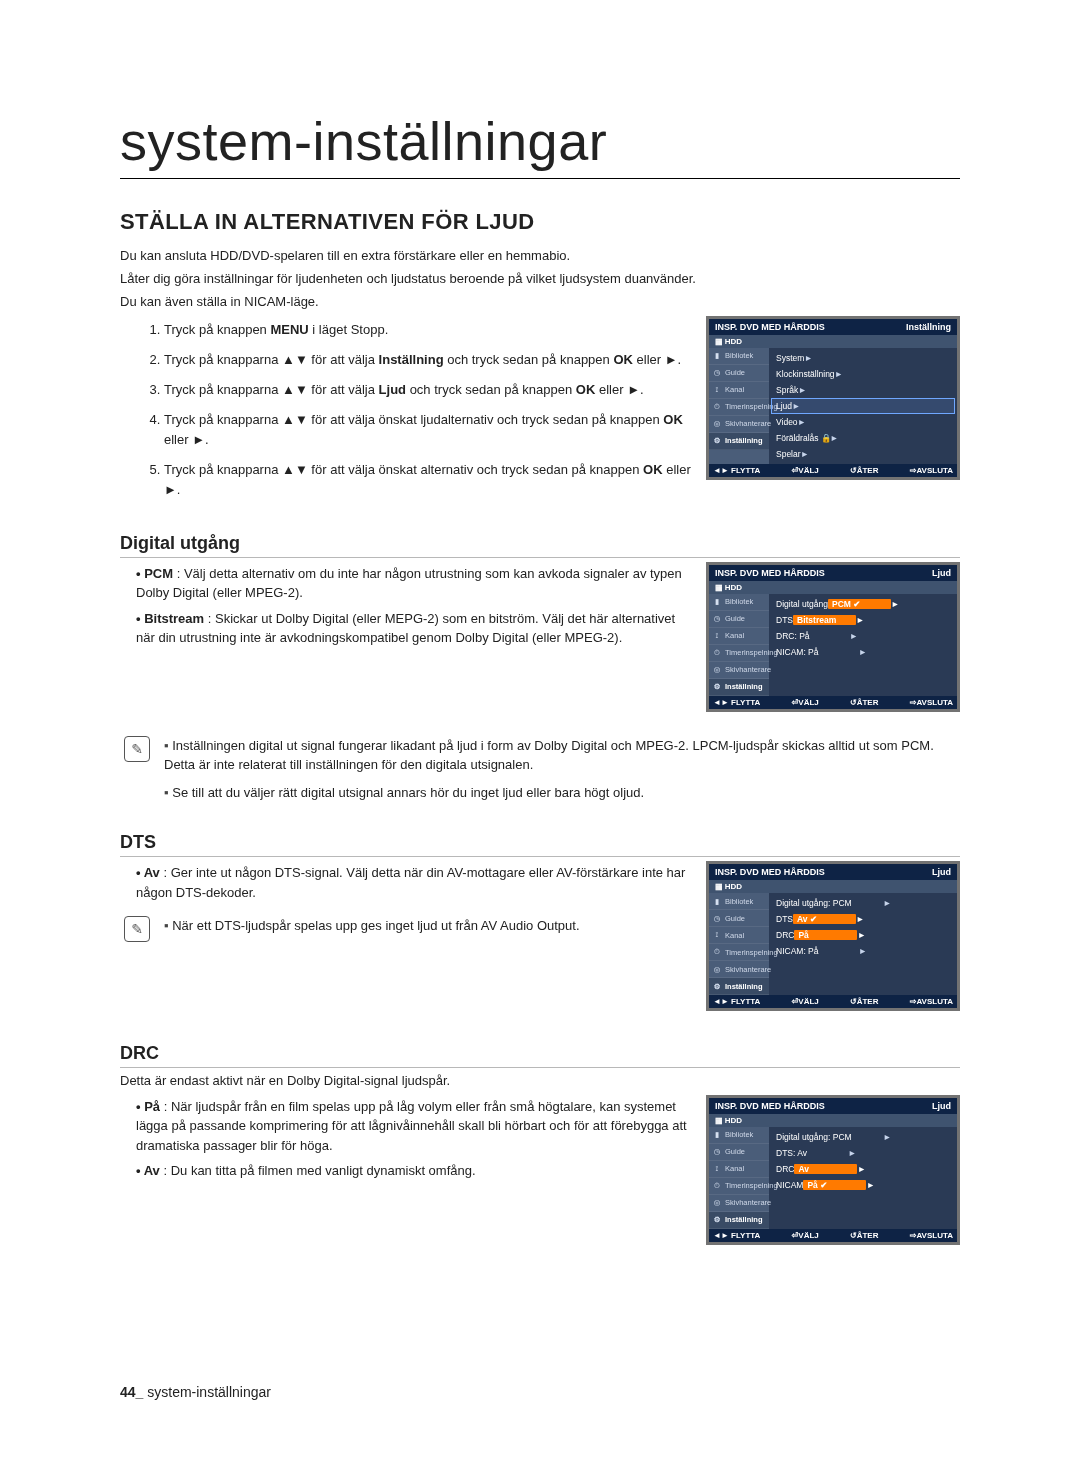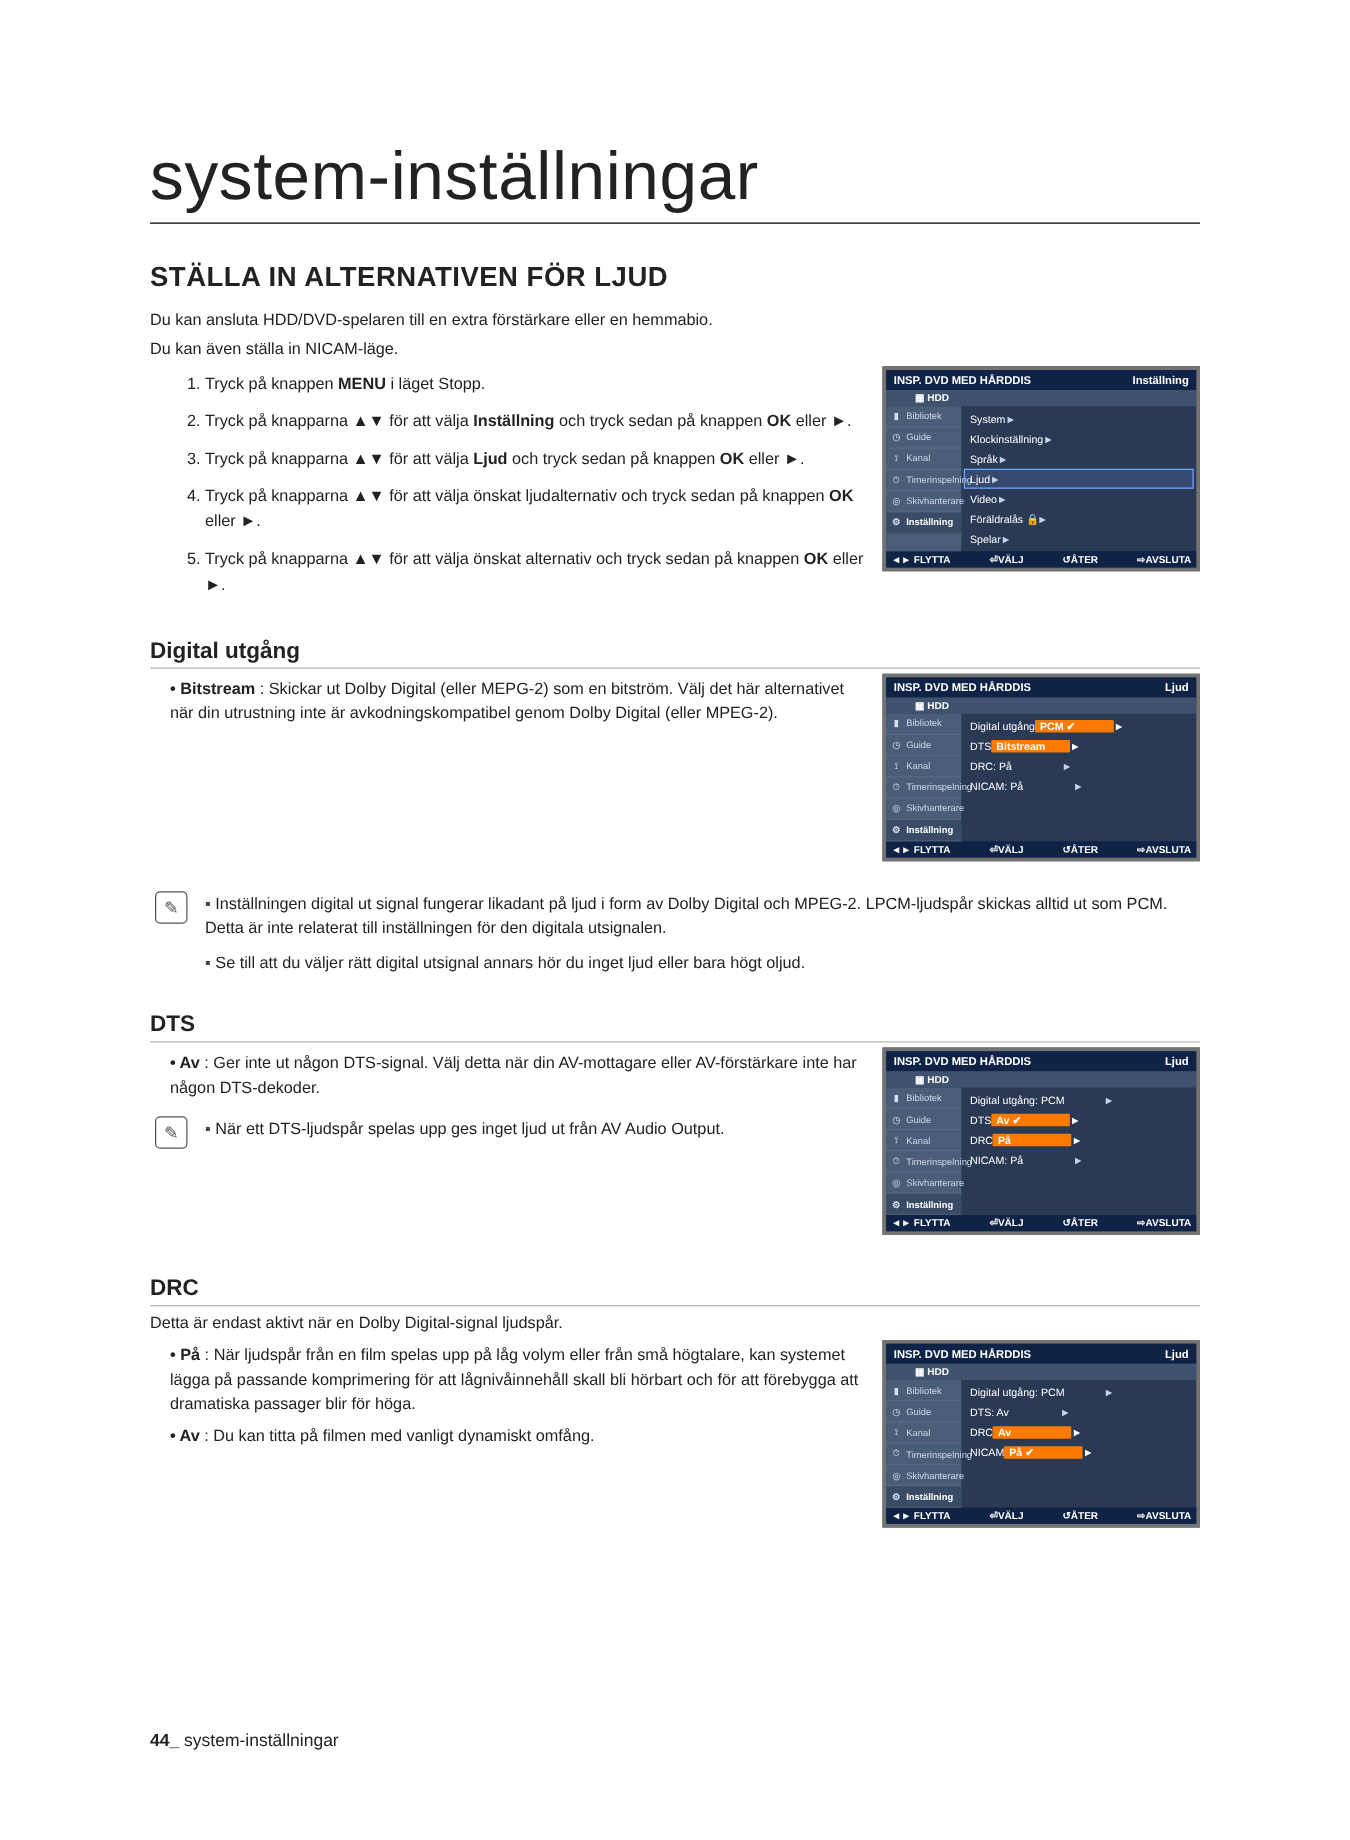--- a/index.html
+++ b/index.html
@@ -109,21 +109,21 @@
     background: #2a3a55;
     margin-bottom: 10px;
   }
   .osd .titlebar {
     display: flex; justify-content: space-between;
     padding: 3px 6px;
     background: #0e2345;
     font-weight: 700;
   }
   .osd .subbar {
-    padding: 2px 23px;
+    padding: 2px 6px;
     background: #3f536f;
     font-weight: 700;
     font-size: 8px;
   }
   .osd .content {
     display: flex;
     min-height: 96px;
   }
   .osd .side {
     width: 60px;
@@ -177,20 +177,21 @@
   .osd .lock { display:inline-block; width:9px; text-align:center; }
 </style>
 </head>
 <body>
 
 <div class="page">
   <h1 class="doc-title">system-inställningar</h1>
 
   <h2 class="section-title">STÄLLA IN ALTERNATIVEN FÖR LJUD</h2>
   <p class="intro">Du kan ansluta HDD/DVD-spelaren till en extra förstärkare eller en hemmabio.</p>
+  <p class="intro">Låter dig göra inställningar för ljudenheten och ljudstatus beroende på vilket ljudsystem duanvänder.</p>
   <p class="intro">Du kan även ställa in NICAM-läge.</p>
 
   <div class="body-row">
     <div class="body-left">
       <ol class="steps">
         <li>
           <span>Tryck på knappen </span><b>MENU</b><span> i läget Stopp.</span>
         </li>
         <li>
           <span>Tryck på knapparna ▲▼ för att välja </span><b>Inställning</b><span> och tryck sedan på knappen </span><b>OK</b><span> eller ►.</span>
@@ -278,20 +279,21 @@
       <span>⇨AVSLUTA</span>
     </div>
   </div>
       </div>
   </div>
 
   <h3 class="sub-title">Digital utgång</h3>
   <div class="body-row">
     <div class="body-left">
       <ul class="bullets">
+        <li><b>PCM</b><span> : Välj detta alternativ om du inte har någon utrustning som kan avkoda signaler av typen Dolby Digital (eller MPEG-2).</span></li>
         <li><b>Bitstream</b><span> : Skickar ut Dolby Digital (eller MEPG-2) som en bitström. Välj det här alternativet när din utrustning inte är avkodningskompatibel genom Dolby Digital (eller MPEG-2).</span></li>
       </ul>
     </div>
     <div class="body-right" id="osd-slot-2">
   <div class="osd">
     <div class="titlebar">
             <span>INSP. DVD MED HÅRDDIS</span>
       <span>Ljud</span>
           </div>
     <div class="subbar">▦ HDD</div>

